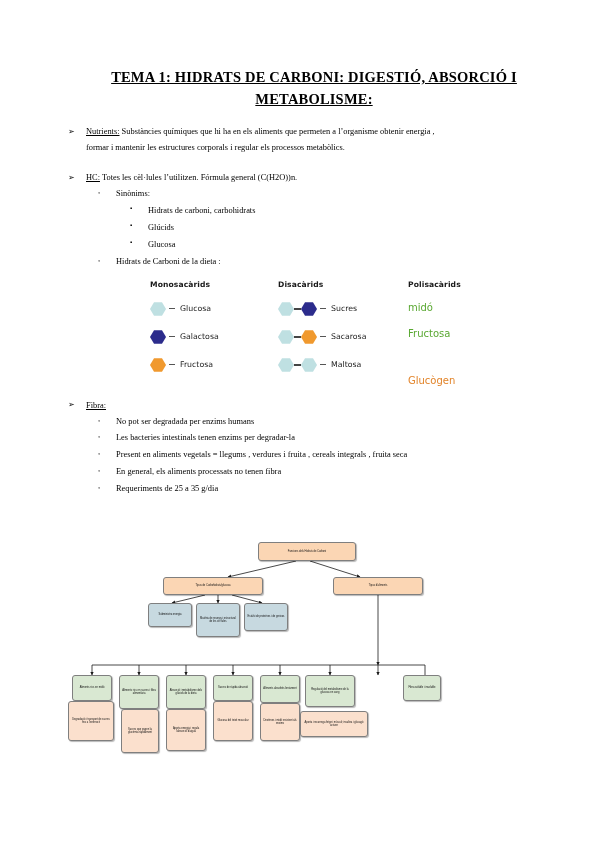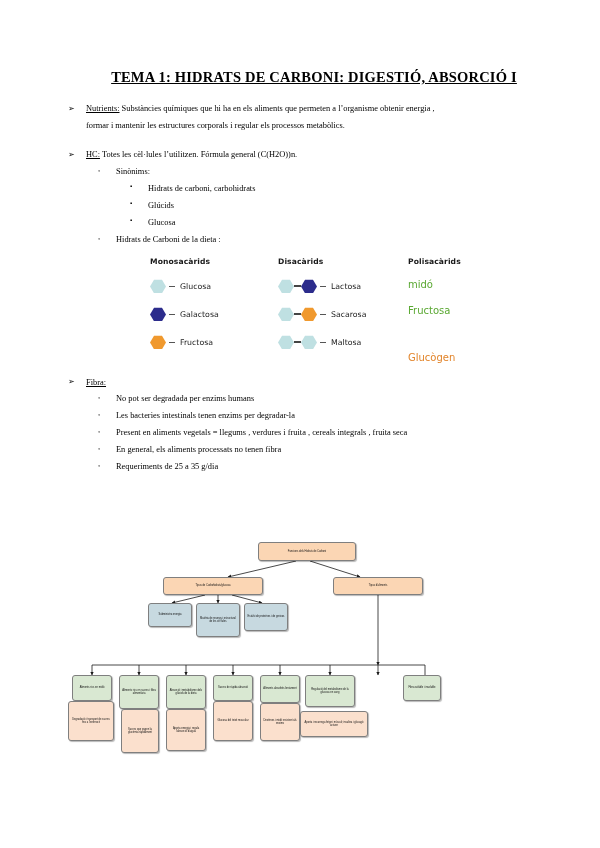--- a/index.html
+++ b/index.html
@@ -78,20 +78,21 @@
   .n-gr{ background:#d9e8d2; }
   .n-pk{ background:#fbe0cd; }
 </style>
 </head>
 <body>
 
 <div class="page">
 
   <h1 class="title">
     <span>TEMA 1: HIDRATS DE CARBONI: DIGESTIÓ, ABSORCIÓ I</span>
+    <span class="l2">METABOLISME:</span>
   </h1>
 
   <div class="lvl1">
 
     <div class="b1">
       <span class="arrow">➢</span>
       <span class="lead">Nutrients:</span>
       <span>Substàncies químiques que hi ha en els aliments que permeten a l’organisme obtenir energia ,</span>
       <div>formar i mantenir les estructures corporals i regular els processos metabòlics.</div>
     </div>
@@ -149,21 +150,21 @@
     </div>
 
     <div class="col col-di">
       <div class="colhead">Disacàrids</div>
 
       <div class="row first">
         <span class="hex cy"></span>
         <span class="bond"></span>
         <span class="hex nv"></span>
         <span class="dash"></span>
-        <span class="slab">Lactosa</span>
+        <span class="slab">Sucres</span>
       </div>
       <div class="row">
         <span class="hex cy"></span>
         <span class="bond"></span>
         <span class="hex or"></span>
         <span class="dash"></span>
         <span class="slab">Sacarosa</span>
       </div>
       <div class="row">
         <span class="hex cy"></span>

